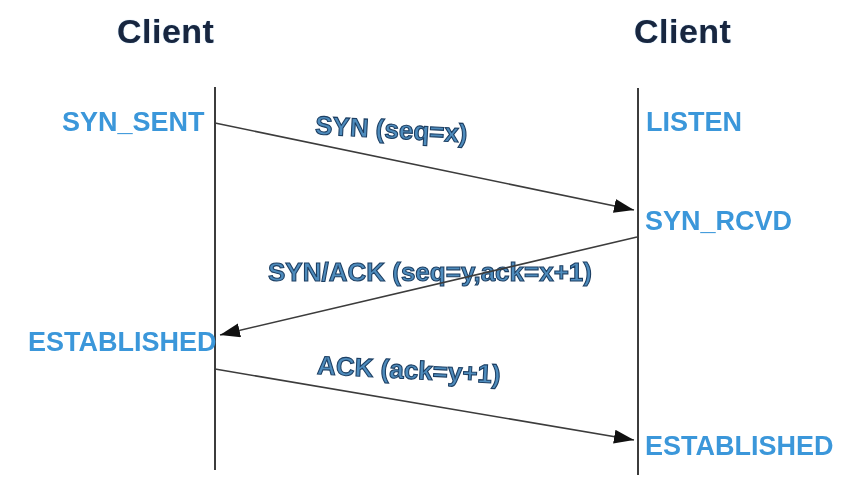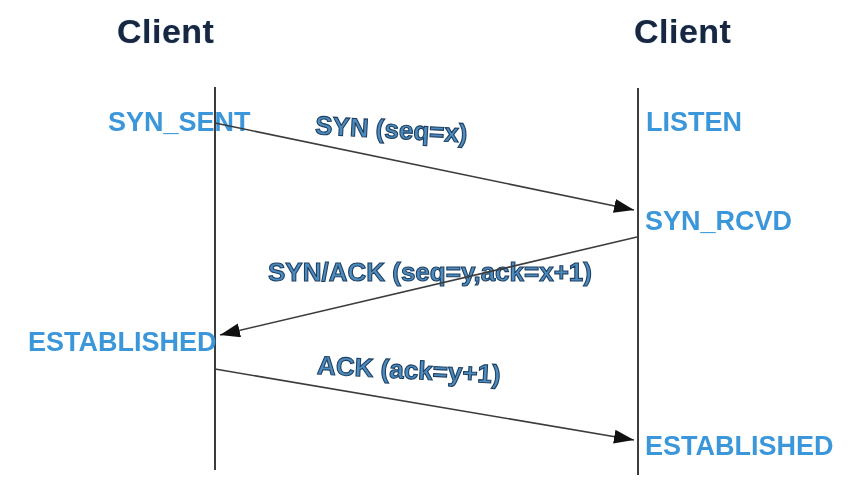--- a/index.html
+++ b/index.html
@@ -44,21 +44,21 @@
     color: var(--message_fill, #4e8cbd);
     -webkit-text-stroke: 1.1px var(--message_stroke, #1d3f63);
     white-space: nowrap;
     line-height: 1;
     transform-origin: left top;
   }
   #client-title   { left: 117px; top: 12px; }
   #server-title   { left: 634px; top: 12px; }
   #client-line    { left: 214px; top: 87px;  height: 383px; }
   #server-line    { left: 637px; top: 88px;  height: 387px; }
-  #state-syn-sent { left: 62px;  top: 109px; margin-left: 46px; }
+  #state-syn-sent { left: 62px;  top: 109px; }
   #state-listen   { left: 646px; top: 109px; }
   #state-syn-rcvd { left: 645px; top: 208px; }
   #state-est-client { left: 28px;  top: 329px; }
   #state-est-server { left: 645px; top: 433px; }
   #msg-syn     { left: 316px; top: 112px; transform: rotate(3.2deg); }
   #msg-syn-ack { left: 268px; top: 259px; }
   #msg-ack     { left: 318px; top: 352px; transform: rotate(3deg); }
   .arrow-layer {
     position: absolute;
     left: 0; top: 0;

